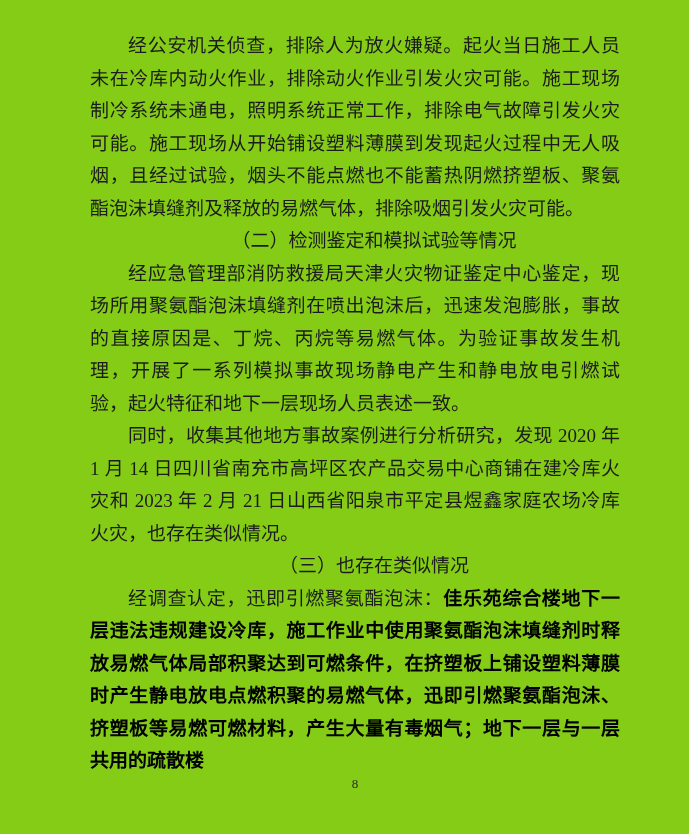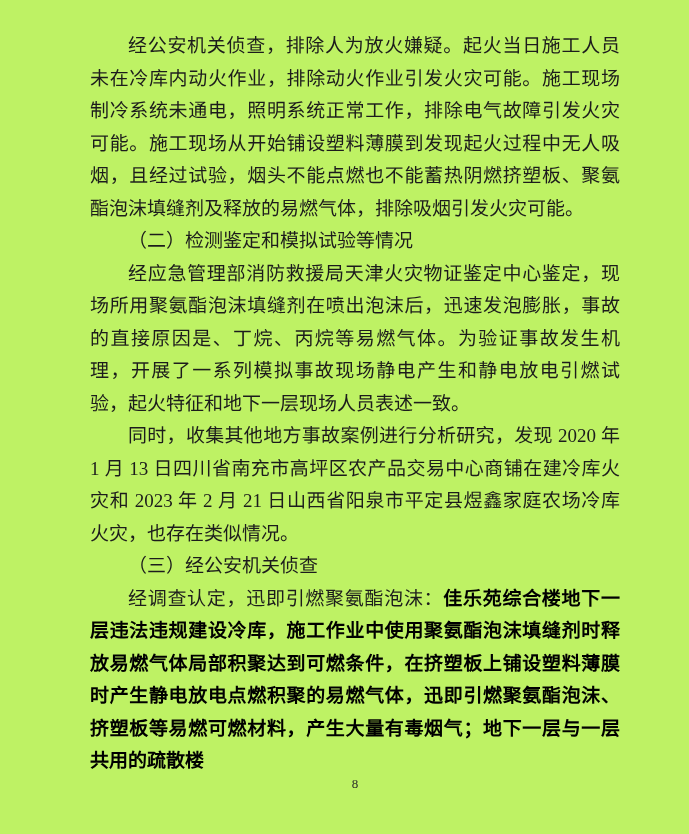--- a/index.html
+++ b/index.html
@@ -4,38 +4,38 @@
 <style>
   html, body {
     margin: 0;
     padding: 0;
     background: #ffffff;
   }
   .page {
     position: relative;
     width: 689px;
     height: 834px;
-    background: #bef264;
+    background: #84cc16;
     box-sizing: border-box;
     padding: 30px 69px 0 90px;
     overflow: hidden;
   }
   .doc-text {
     font-family: "Liberation Serif", "DejaVu Serif", serif;
     font-size: 19px;
     line-height: 32.5px;
     color: #1c1c1c;
     margin: 0;
     text-indent: 2em;
     text-align: justify;
     text-justify: inter-ideograph;
     letter-spacing: 0;
   }
   .doc-text.heading {
-    text-align: left;
+    text-align: center;
   }
   .bold-run {
     font-family: "Liberation Sans", "DejaVu Sans", sans-serif;
     font-weight: 700;
     color: #000000;
     line-height: inherit;
   }
   .page-footer {
     position: absolute;
     top: 776px;
@@ -50,20 +50,20 @@
 </head>
 <body>
 
 <div class="page">
   <p class="doc-text">经公安机关侦查，排除人为放火嫌疑。起火当日施工人员未在冷库内动火作业，排除动火作业引发火灾可能。施工现场制冷系统未通电，照明系统正常工作，排除电气故障引发火灾可能。施工现场从开始铺设塑料薄膜到发现起火过程中无人吸烟，且经过试验，烟头不能点燃也不能蓄热阴燃挤塑板、聚氨酯泡沫填缝剂及释放的易燃气体，排除吸烟引发火灾可能。</p>
 
   <p class="doc-text heading">（二）检测鉴定和模拟试验等情况</p>
 
   <p class="doc-text">经应急管理部消防救援局天津火灾物证鉴定中心鉴定，现场所用聚氨酯泡沫填缝剂在喷出泡沫后，迅速发泡膨胀，事故的直接原因是、丁烷、丙烷等易燃气体。为验证事故发生机理，开展了一系列模拟事故现场静电产生和静电放电引燃试验，起火特征和地下一层现场人员表述一致。</p>
 
-  <p class="doc-text">同时，收集其他地方事故案例进行分析研究，发现 2020 年 1 月 13 日四川省南充市高坪区农产品交易中心商铺在建冷库火灾和 2023 年 2 月 21 日山西省阳泉市平定县煜鑫家庭农场冷库火灾，也存在类似情况。</p>
+  <p class="doc-text">同时，收集其他地方事故案例进行分析研究，发现 2020 年 1 月 14 日四川省南充市高坪区农产品交易中心商铺在建冷库火灾和 2023 年 2 月 21 日山西省阳泉市平定县煜鑫家庭农场冷库火灾，也存在类似情况。</p>
 
-  <p class="doc-text heading">（三）经公安机关侦查</p>
+  <p class="doc-text heading">（三）也存在类似情况</p>
 
   <p class="doc-text"><span>经调查认定，迅即引燃聚氨酯泡沫：</span><span class="bold-run">佳乐苑综合楼地下一层违法违规建设冷库，施工作业中使用聚氨酯泡沫填缝剂时释放易燃气体局部积聚达到可燃条件，在挤塑板上铺设塑料薄膜时产生静电放电点燃积聚的易燃气体，迅即引燃聚氨酯泡沫、挤塑板等易燃可燃材料，产生大量有毒烟气；地下一层与一层共用的疏散楼</span></p>
 
   <div class="page-footer">8</div>
 </div>
 
 </body></html>

